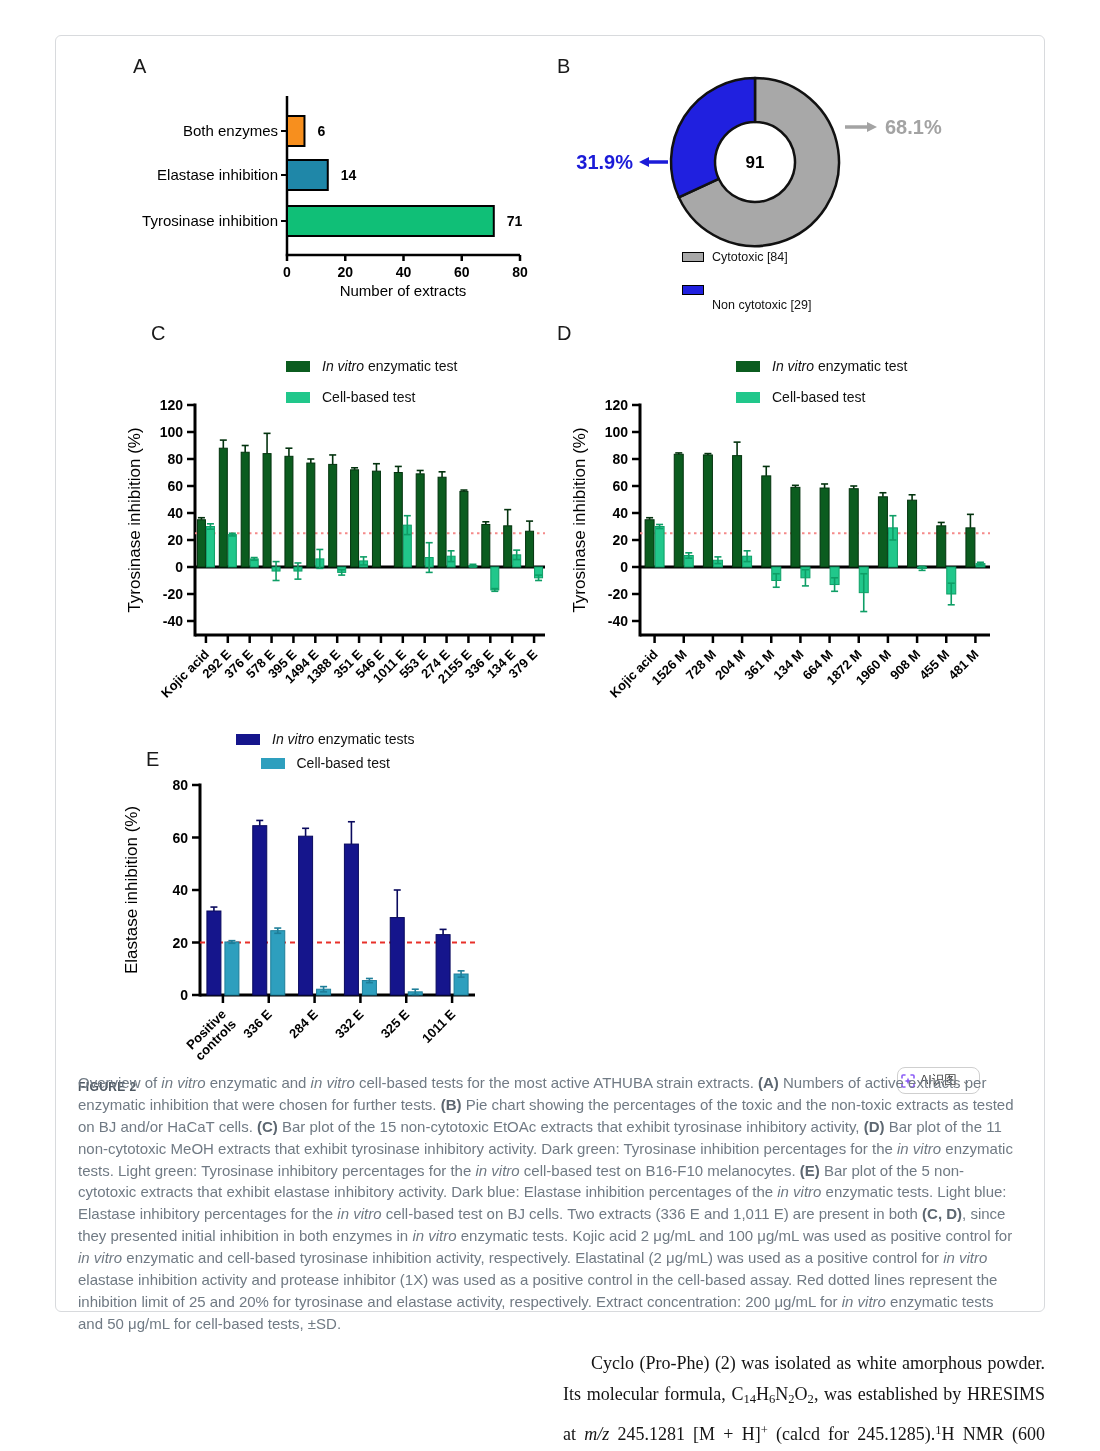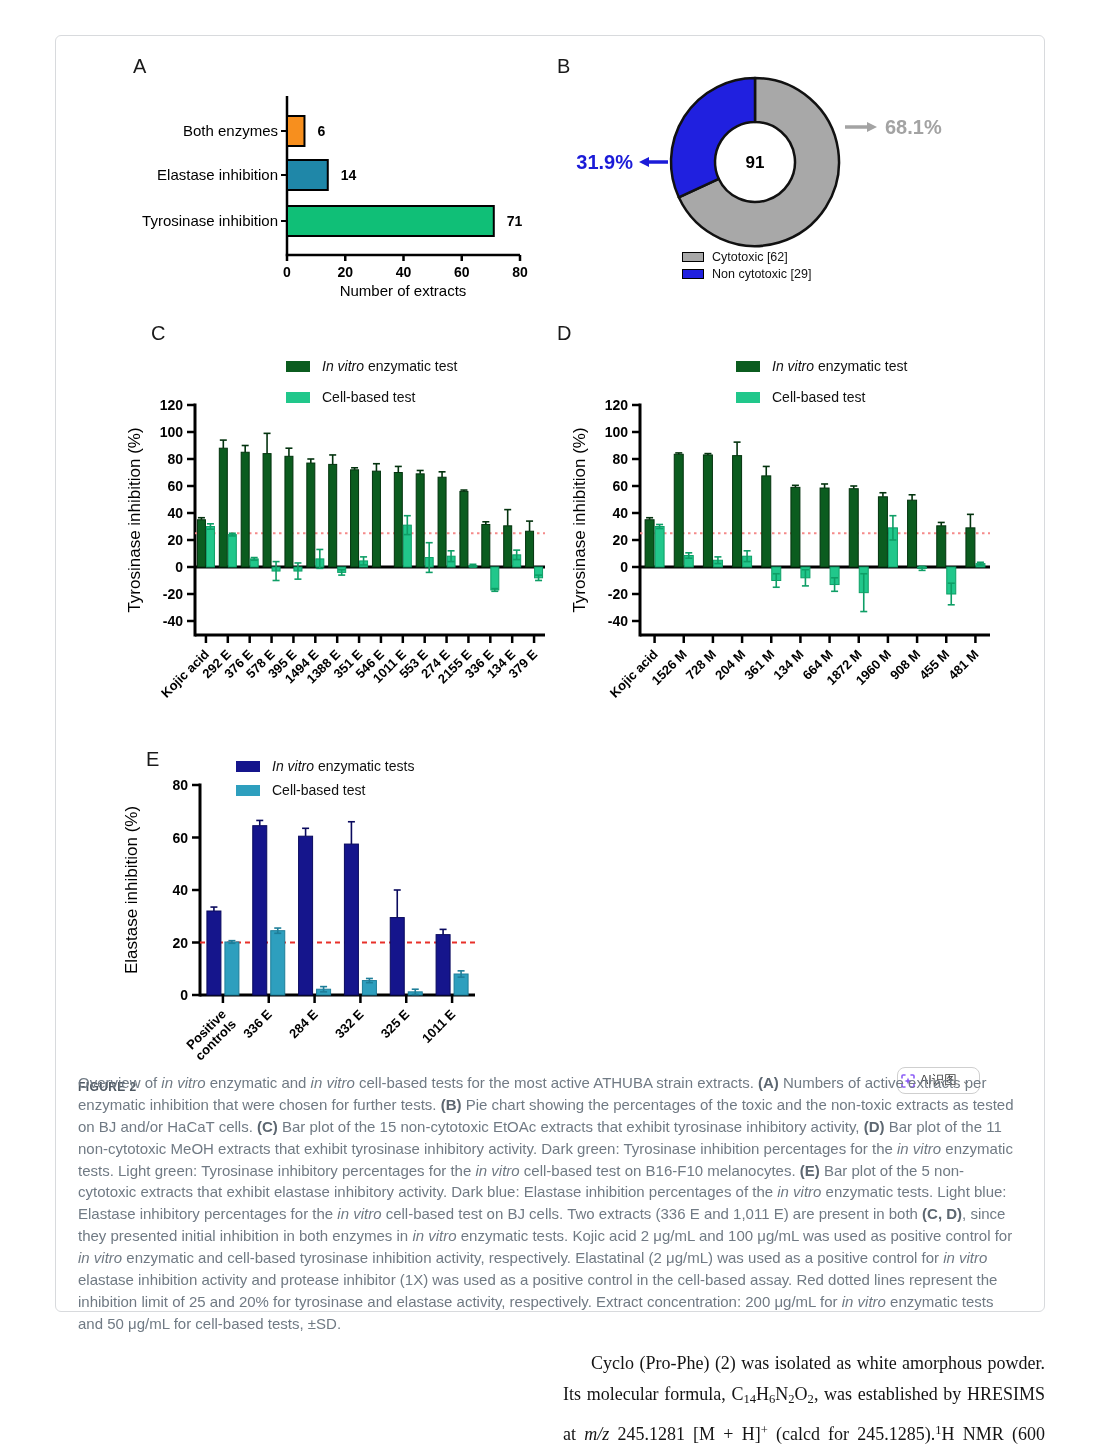--- a/index.html
+++ b/index.html
@@ -449,25 +449,25 @@
       <line x1="344.58333333333337" y1="194.375" x2="351.58333333333337" y2="194.375" stroke="#0A0A5E" stroke-width="1.6"></line>
       <rect x="359.08333333333337" y="239" width="14" height="21" fill="#2E9FBE" stroke="#1E7E99" stroke-width="1"></rect>
       <line x1="366.08333333333337" y1="235.85" x2="366.08333333333337" y2="242.15" stroke="#1E7E99" stroke-width="1.6"></line>
       <line x1="362.58333333333337" y1="235.85" x2="369.58333333333337" y2="235.85" stroke="#1E7E99" stroke-width="1.6"></line>
       <line x1="362.58333333333337" y1="242.15" x2="369.58333333333337" y2="242.15" stroke="#1E7E99" stroke-width="1.6"></line>
     </svg>
 
   <div class="legend" style="left:682px; top:250px; gap:3px;">
     <div class="legend-row" style="gap:8px;">
       <span class="legend-swatch" style="width: 22px; height: 10px; border: 1.6px solid rgb(0, 0, 0); background: rgb(168, 168, 168);"></span>
-      <span class="legend-label" style="font-size:12.5px;">Cytotoxic [62]</span>
+      <span class="legend-label" style="font-size:12.5px;">Cytotoxic [84]</span>
     </div>
     <div class="legend-row" style="gap:8px;">
       <span class="legend-swatch" style="width: 22px; height: 10px; border: 1.6px solid rgb(0, 0, 0); background: rgb(32, 32, 223);"></span>
-      <span class="legend-label" style="font-size:12.5px;">Non cytotoxic [29]</span>
+      <span class="legend-label" style="font-size:12.5px;margin-top:31px;">Non cytotoxic [29]</span>
     </div>
   </div>
 
   <div class="legend" style="left:286px; top:358px; gap:15px;">
     <div class="legend-row" style="gap:12px;">
       <span class="legend-swatch" style="width: 24px; height: 11px; background: rgb(11, 92, 31);"></span>
       <span class="legend-label" style="font-size:14px;"><em>In vitro</em><span> enzymatic test</span></span>
     </div>
     <div class="legend-row" style="gap:12px;">
       <span class="legend-swatch" style="width: 24px; height: 11px; background: rgb(33, 199, 139);"></span>
@@ -479,21 +479,21 @@
     <div class="legend-row" style="gap:12px;">
       <span class="legend-swatch" style="width: 24px; height: 11px; background: rgb(11, 92, 31);"></span>
       <span class="legend-label" style="font-size:14px;"><em>In vitro</em><span> enzymatic test</span></span>
     </div>
     <div class="legend-row" style="gap:12px;">
       <span class="legend-swatch" style="width: 24px; height: 11px; background: rgb(33, 199, 139);"></span>
       <span class="legend-label" style="font-size:14px;"><em></em><span>Cell-based test</span></span>
     </div>
   </div>
 
-  <div class="legend" style="left:236px; top:758px; gap:8px;">
+  <div class="legend" style="left:236px; top:731px; gap:8px;align-items:center;">
     <div class="legend-row" style="gap:12px;">
       <span class="legend-swatch" style="width: 24px; height: 11px; background: rgb(21, 21, 140);"></span>
       <span class="legend-label" style="font-size:14px;"><em>In vitro</em><span> enzymatic tests</span></span>
     </div>
     <div class="legend-row" style="gap:12px;">
       <span class="legend-swatch" style="width: 24px; height: 11px; background: rgb(46, 159, 190);"></span>
       <span class="legend-label" style="font-size:14px;"><em></em><span>Cell-based test</span></span>
     </div>
   </div>
 

